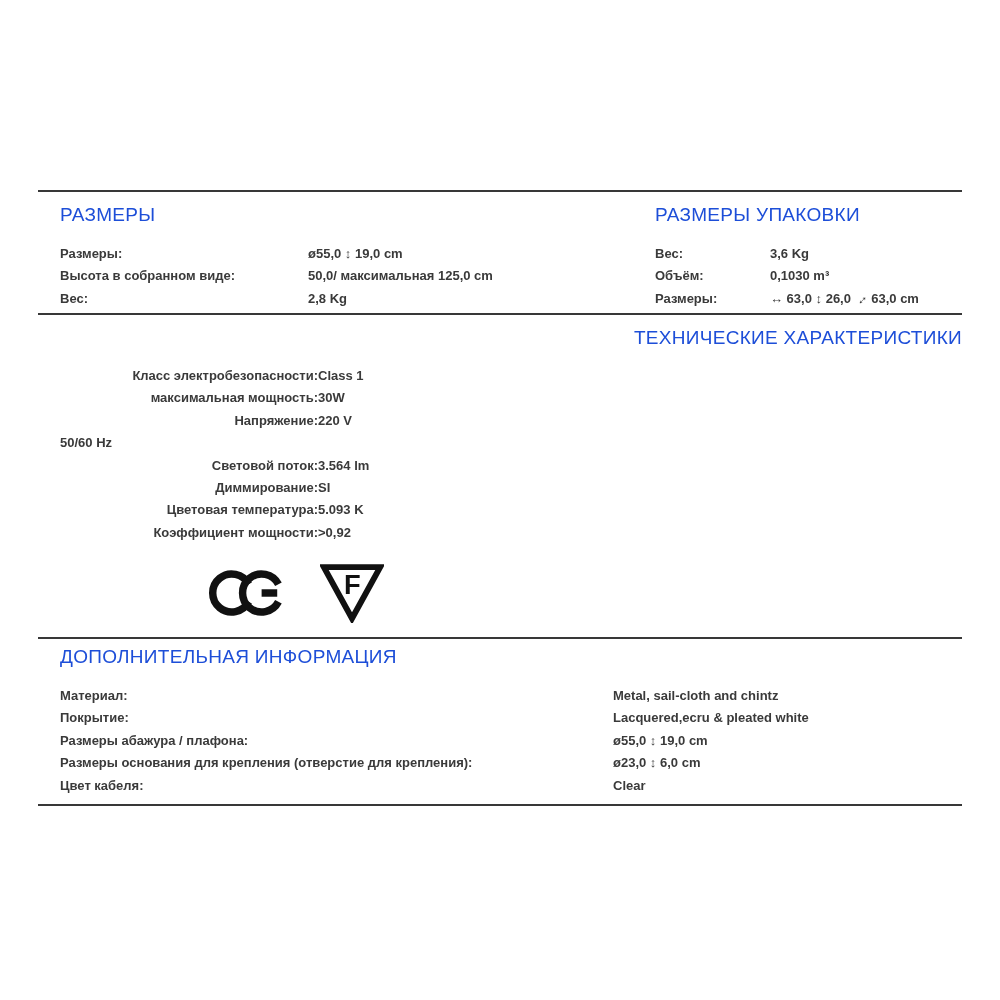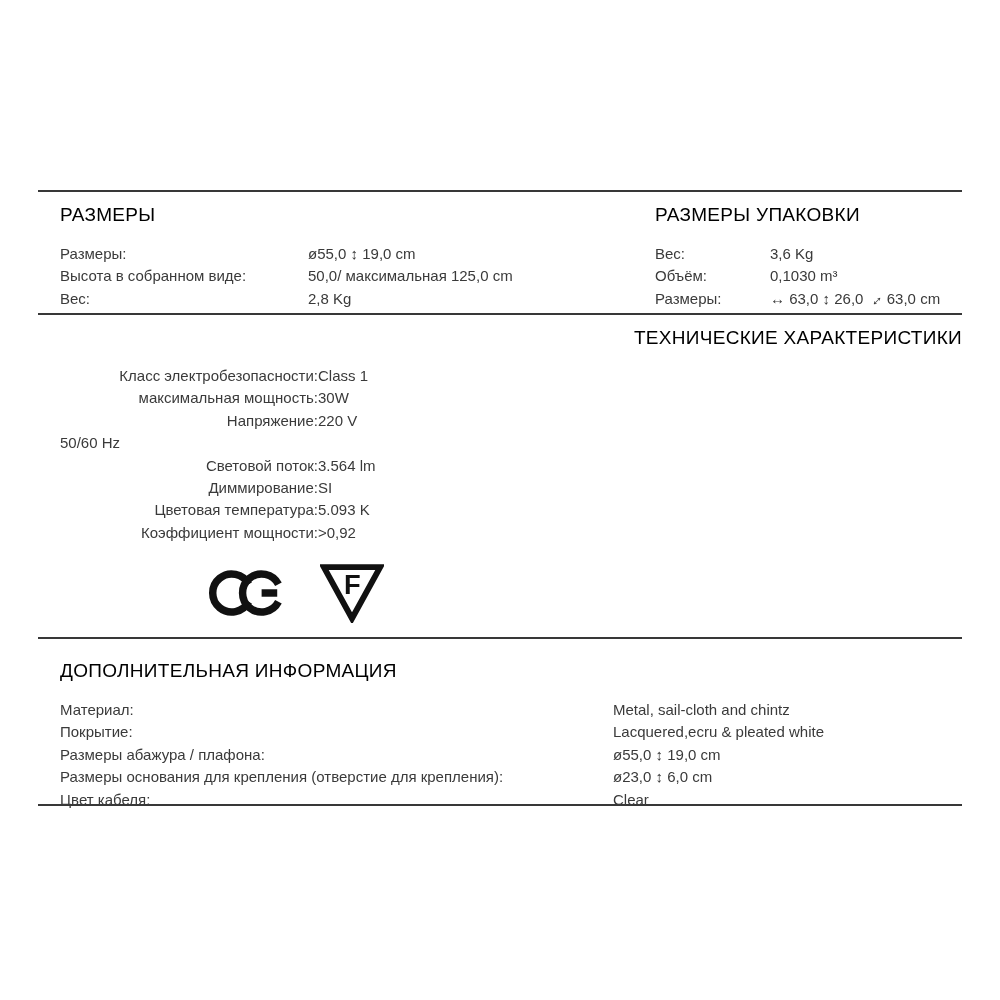--- a/index.html
+++ b/index.html
@@ -5,30 +5,30 @@
   html,body{margin:0;padding:0;background:#ffffff;}
   body{
     width:1000px;height:1000px;position:relative;overflow:hidden;
     font-family:"Liberation Sans","DejaVu Sans",sans-serif;
     color:#3a3a3a;
   }
   .content{position:absolute;left:38px;top:190px;width:924px;}
   section{box-sizing:border-box;border-top:2px solid #383838;padding-left:22px;padding-right:0;}
   .sec-dims{height:123px;padding-top:12px;display:flex;}
   .sec-tech{height:324px;padding-top:12px;text-align:right;}
-  .sec-additional{height:167px;padding-top:21px;}
+  .sec-additional{height:167px;padding-top:7px;}
   .bottom-divider{border-top:2px solid #383838;height:0;}
   h2{
     margin:0;font-size:19px;line-height:22px;font-weight:400;
-    letter-spacing:0.3px;color:#000000;
+    letter-spacing:0.3px;color:#1d4ed8;
   }
   .sec-dims h2{margin-bottom:17px;}
   .sec-tech h2{margin-bottom:16px;}
   .sec-additional h2{margin-bottom:17px;}
-  .rows{font-size:15px;line-height:22.4px;}
+  .rows{font-size:13px;line-height:22.4px;font-weight:bold;}
   .row{display:flex;}
   .label{flex:none;}
   .value{flex:none;white-space:nowrap;}
   .col-left{width:595px;flex:none;}
   .col-right{flex:1;}
   .col-left .label{width:248px;}
   .col-right .label{width:115px;}
   .sec-tech .label{width:258px;}
   .sec-additional .label{width:553px;}
   .diag-arrow{display:inline-block;transform:rotate(-45deg);}

